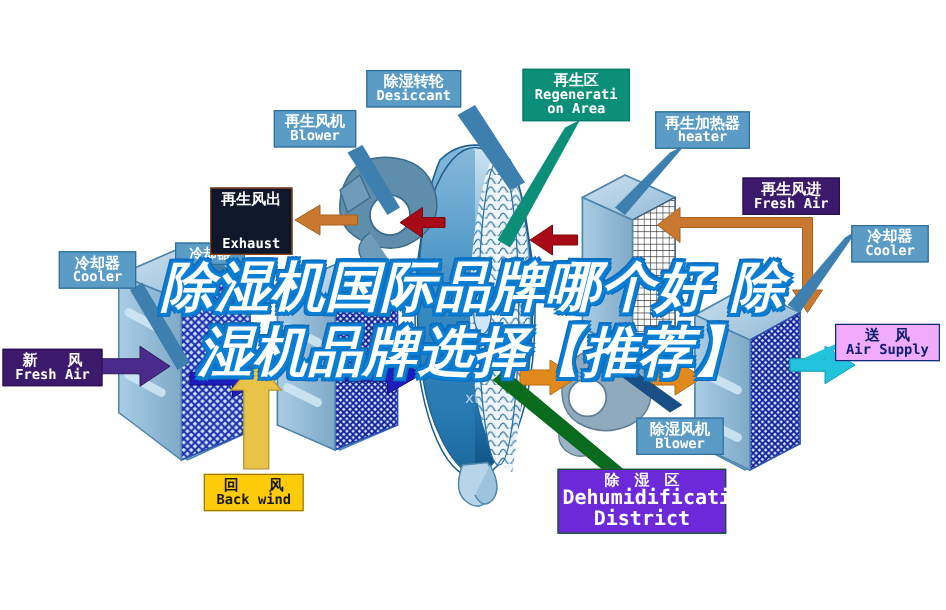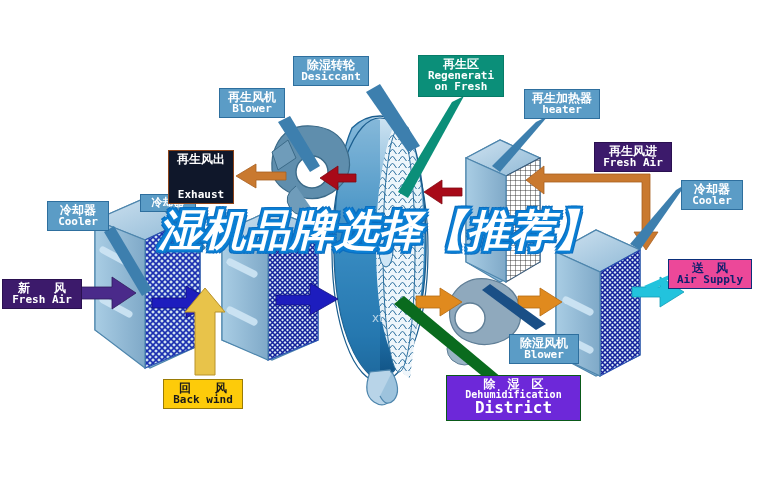--- a/index.html
+++ b/index.html
@@ -64,21 +64,21 @@
     color:#1a1a1a;
   }
   
   .lb-green{
     background:#6d28d9;
     border:1px solid #0a5a19;
     color:#ffffff;
   }
   
   .lb-cyan{
-    background:#ec4899;
+    background:#f0abfc;
     border:1px solid #0b2f7a;
     color:#10206e;
   }
 
   
   #title{
     position:absolute;
     left:0;
     top:204px;
     width:757px;
@@ -309,21 +309,21 @@
     <span class="en" style="font-size:11px;">Cooler</span>
   </div>
 
   <div class="label lb-blue" style="left:140px;top:194px;width:56px;padding:2px 3px 3px;z-index:25;">
     <span class="cn" style="font-size:11px;">冷却器</span>
   </div>
 
   <div class="label lb-teal" style="left:418px;top:55px;width:86px;padding:2px 3px 3px;">
     <span class="cn" style="font-size:12px;">再生区</span>
     <span class="en" style="font-size:11px;">Regenerati</span>
-    <span class="en" style="font-size:11px;">on Fresh</span>
+    <span class="en" style="font-size:11px;">on Area</span>
   </div>
 
   <div class="label lb-blue" style="left:524px;top:89px;width:76px;padding:2px 3px 3px;">
     <span class="cn" style="font-size:12px;">再生加热器</span>
     <span class="en" style="font-size:11px;">heater</span>
   </div>
 
   <div class="label lb-purple" style="left:594px;top:142px;width:78px;padding:2px 3px 3px;">
     <span class="cn" style="font-size:12px;">再生风进</span>
     <span class="en" style="font-size:11px;">Fresh Air</span>
@@ -344,26 +344,27 @@
     <span class="en" style="font-size:11px;">Back wind</span>
   </div>
 
   <div class="label lb-blue" style="left:509px;top:334px;width:70px;padding:2px 3px 3px;">
     <span class="cn" style="font-size:12px;">除湿风机</span>
     <span class="en" style="font-size:11px;">Blower</span>
   </div>
 
   <div class="label lb-green" style="left:446px;top:375px;width:135px;padding:2px 3px 3px;">
     <span class="cn" style="font-size:12px;">除　湿　区</span>
-    <span class="en" style="font-size:10px;">Dehumidification</span>
+    <span class="en" style="font-size:16px;">Dehumidification</span>
     <span class="en" style="font-size:16px;">District</span>
   </div>
 
   <div class="label lb-cyan" style="left:668px;top:259px;width:84px;padding:2px 3px 3px;">
     <span class="cn" style="font-size:12px;">送　风</span>
     <span class="en" style="font-size:11px;">Air Supply</span>
   </div>
 
   <div id="title">
+    <span class="tline">除湿机国际品牌哪个好 除</span>
     <span class="tline">湿机品牌选择【推荐】</span>
   </div>
 
 </div>
 
 </body></html>

